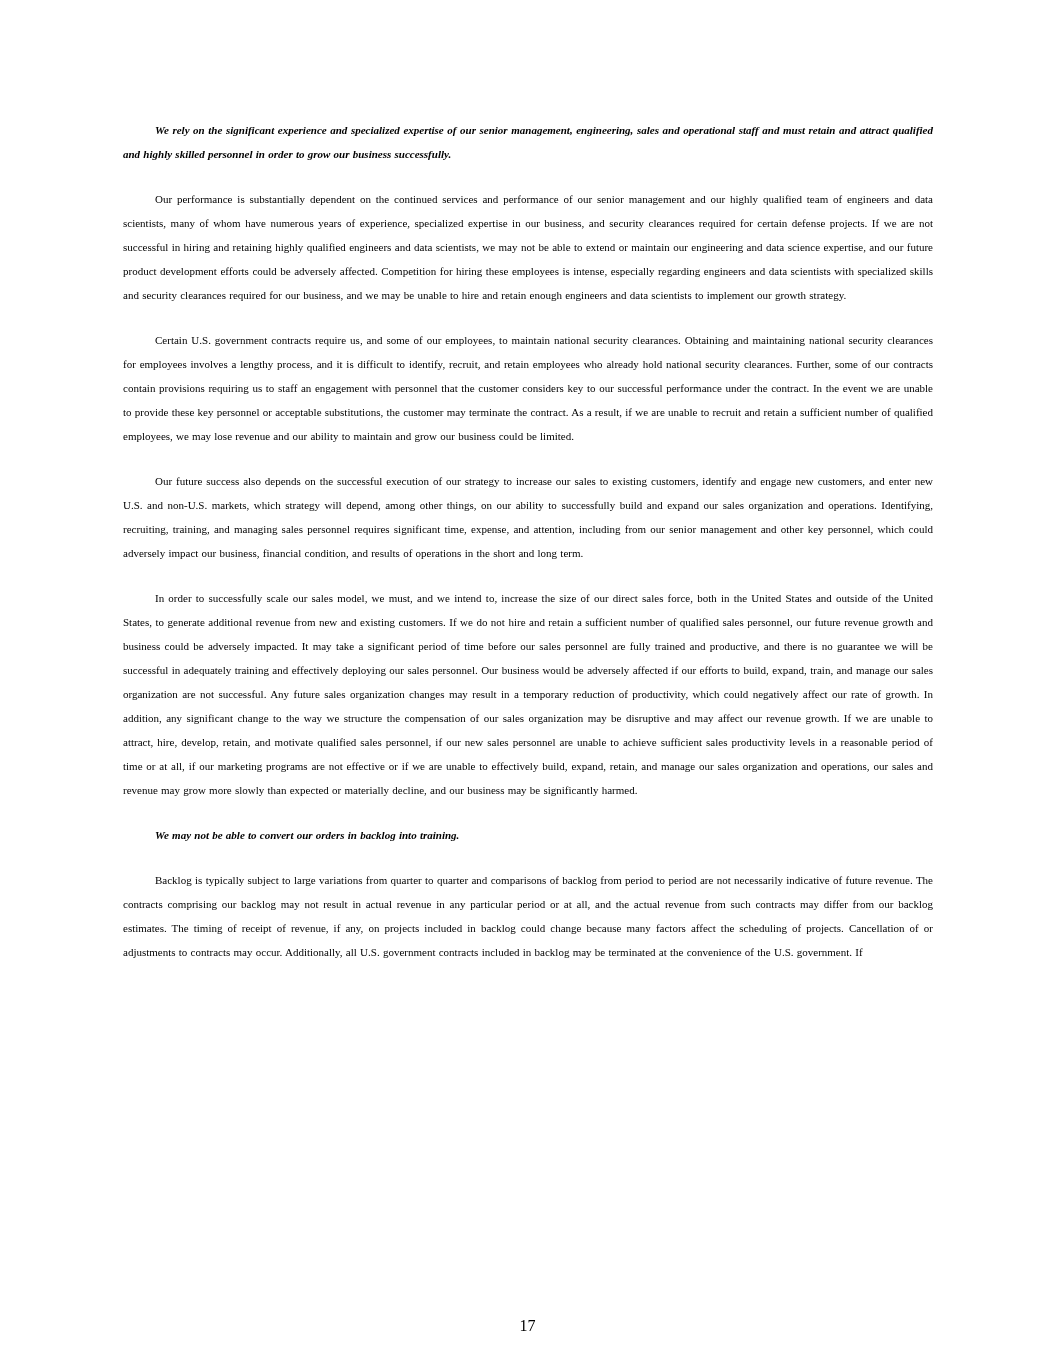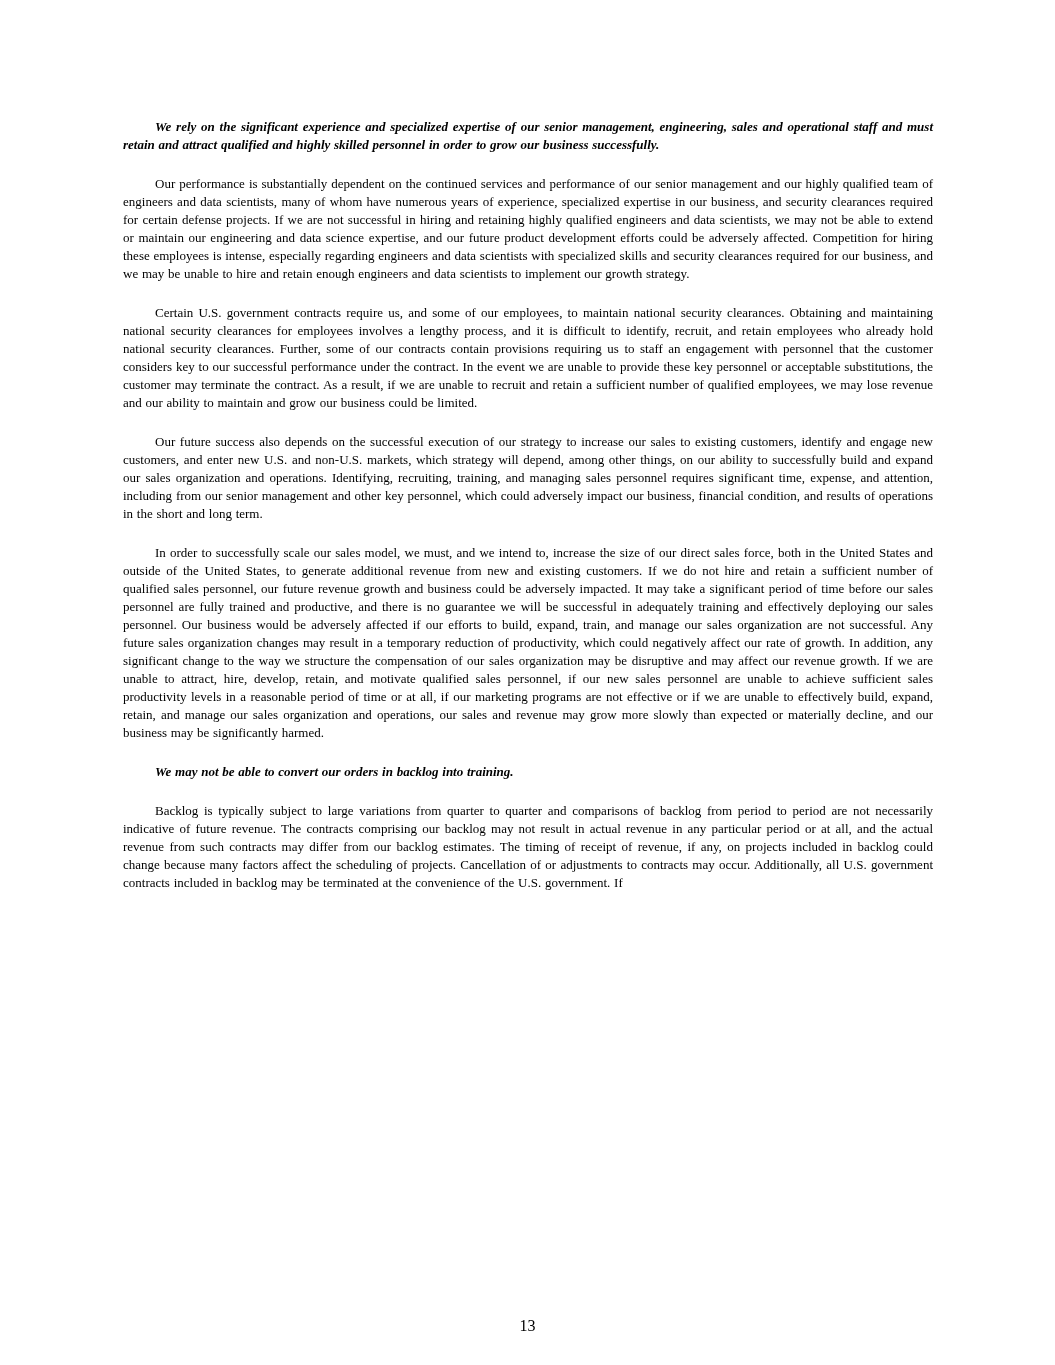--- a/index.html
+++ b/index.html
@@ -16,22 +16,22 @@
       font-family: "Liberation Serif", serif;
       overflow: hidden;
     }
     .content {
       position: absolute;
       left: 123px;
       top: 118px;
       width: 810px;
     }
     .para {
-      font-size: 13px;
-      line-height: 18px;
+      font-size: 11px;
+      line-height: 24px;
       text-align: justify;
       text-indent: 32px;
       margin: 0 0 21px 0;
       word-spacing: 0.5px;
     }
     .heading {
       font-weight: bold;
       font-style: italic;
     }
     .pageno {
@@ -58,14 +58,14 @@
     <p class="para">Our future success also depends on the successful execution of our strategy to increase our sales to existing customers, identify and engage new customers, and enter new U.S. and non-U.S. markets, which strategy will depend, among other things, on our ability to successfully build and expand our sales organization and operations. Identifying, recruiting, training, and managing sales personnel requires significant time, expense, and attention, including from our senior management and other key personnel, which could adversely impact our business, financial condition, and results of operations in the short and long term.</p>
 
     <p class="para">In order to successfully scale our sales model, we must, and we intend to, increase the size of our direct sales force, both in the United States and outside of the United States, to generate additional revenue from new and existing customers. If we do not hire and retain a sufficient number of qualified sales personnel, our future revenue growth and business could be adversely impacted. It may take a significant period of time before our sales personnel are fully trained and productive, and there is no guarantee we will be successful in adequately training and effectively deploying our sales personnel. Our business would be adversely affected if our efforts to build, expand, train, and manage our sales organization are not successful. Any future sales organization changes may result in a temporary reduction of productivity, which could negatively affect our rate of growth. In addition, any significant change to the way we structure the compensation of our sales organization may be disruptive and may affect our revenue growth. If we are unable to attract, hire, develop, retain, and motivate qualified sales personnel, if our new sales personnel are unable to achieve sufficient sales productivity levels in a reasonable period of time or at all, if our marketing programs are not effective or if we are unable to effectively build, expand, retain, and manage our sales organization and operations, our sales and revenue may grow more slowly than expected or materially decline, and our business may be significantly harmed.</p>
 
     <p class="para heading">We may not be able to convert our orders in backlog into training.</p>
 
     <p class="para">Backlog is typically subject to large variations from quarter to quarter and comparisons of backlog from period to period are not necessarily indicative of future revenue. The contracts comprising our backlog may not result in actual revenue in any particular period or at all, and the actual revenue from such contracts may differ from our backlog estimates. The timing of receipt of revenue, if any, on projects included in backlog could change because many factors affect the scheduling of projects. Cancellation of or adjustments to contracts may occur. Additionally, all U.S. government contracts included in backlog may be terminated at the convenience of the U.S. government. If</p>
 
   </div>
 
-  <div class="pageno">13</div>
+  <div class="pageno">17</div>
 </div>
 
 </body></html>

